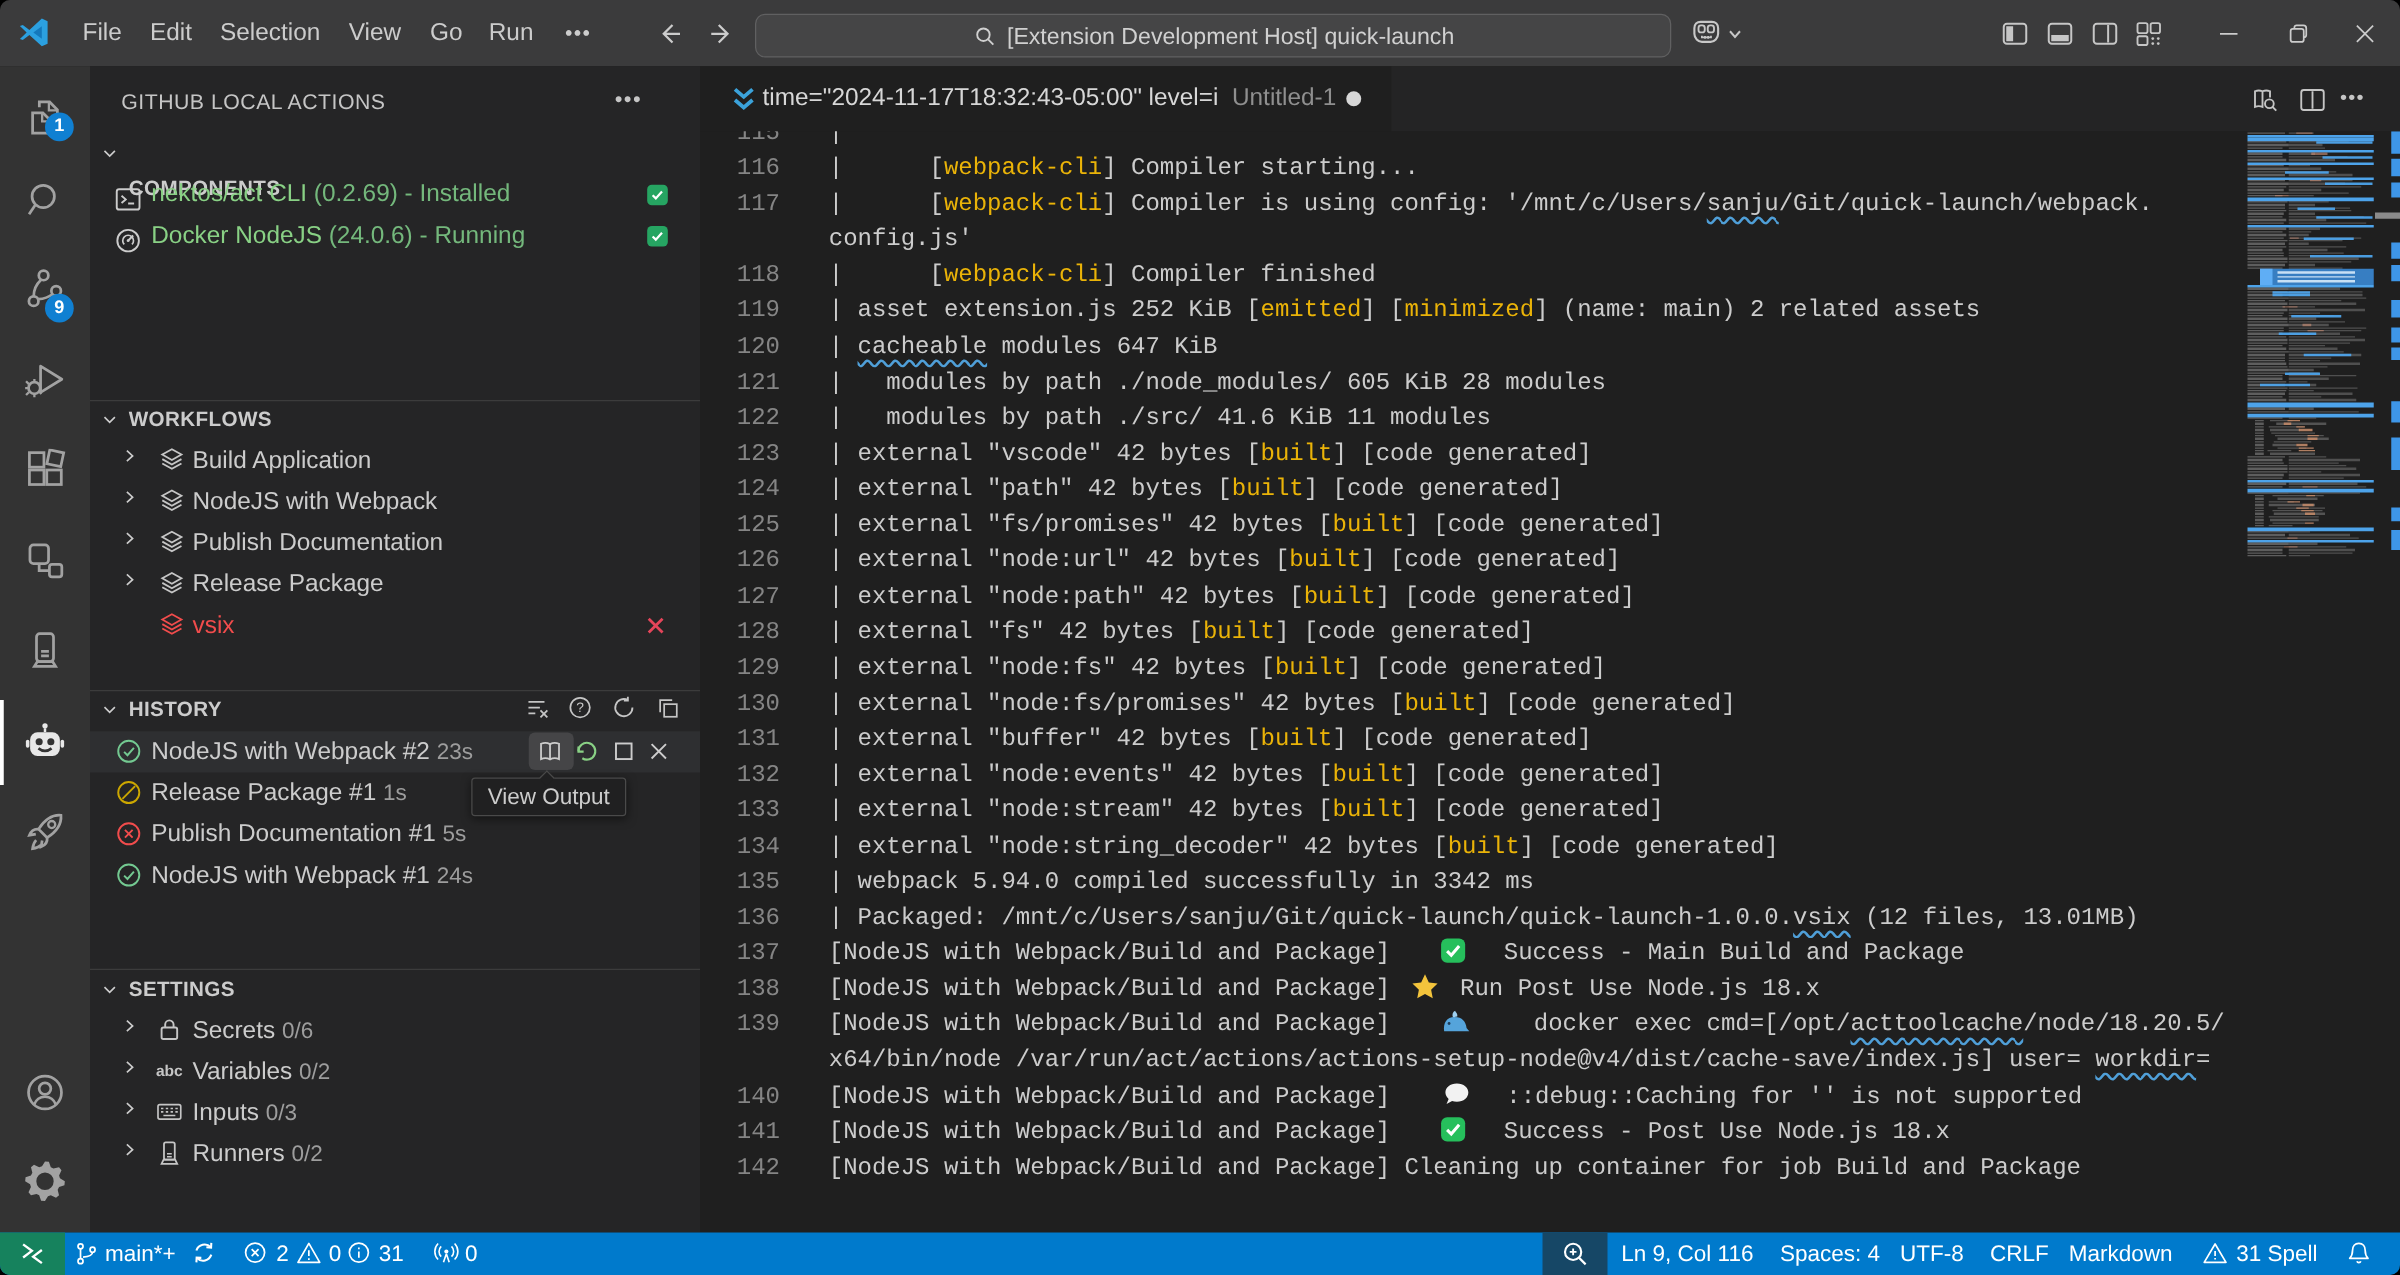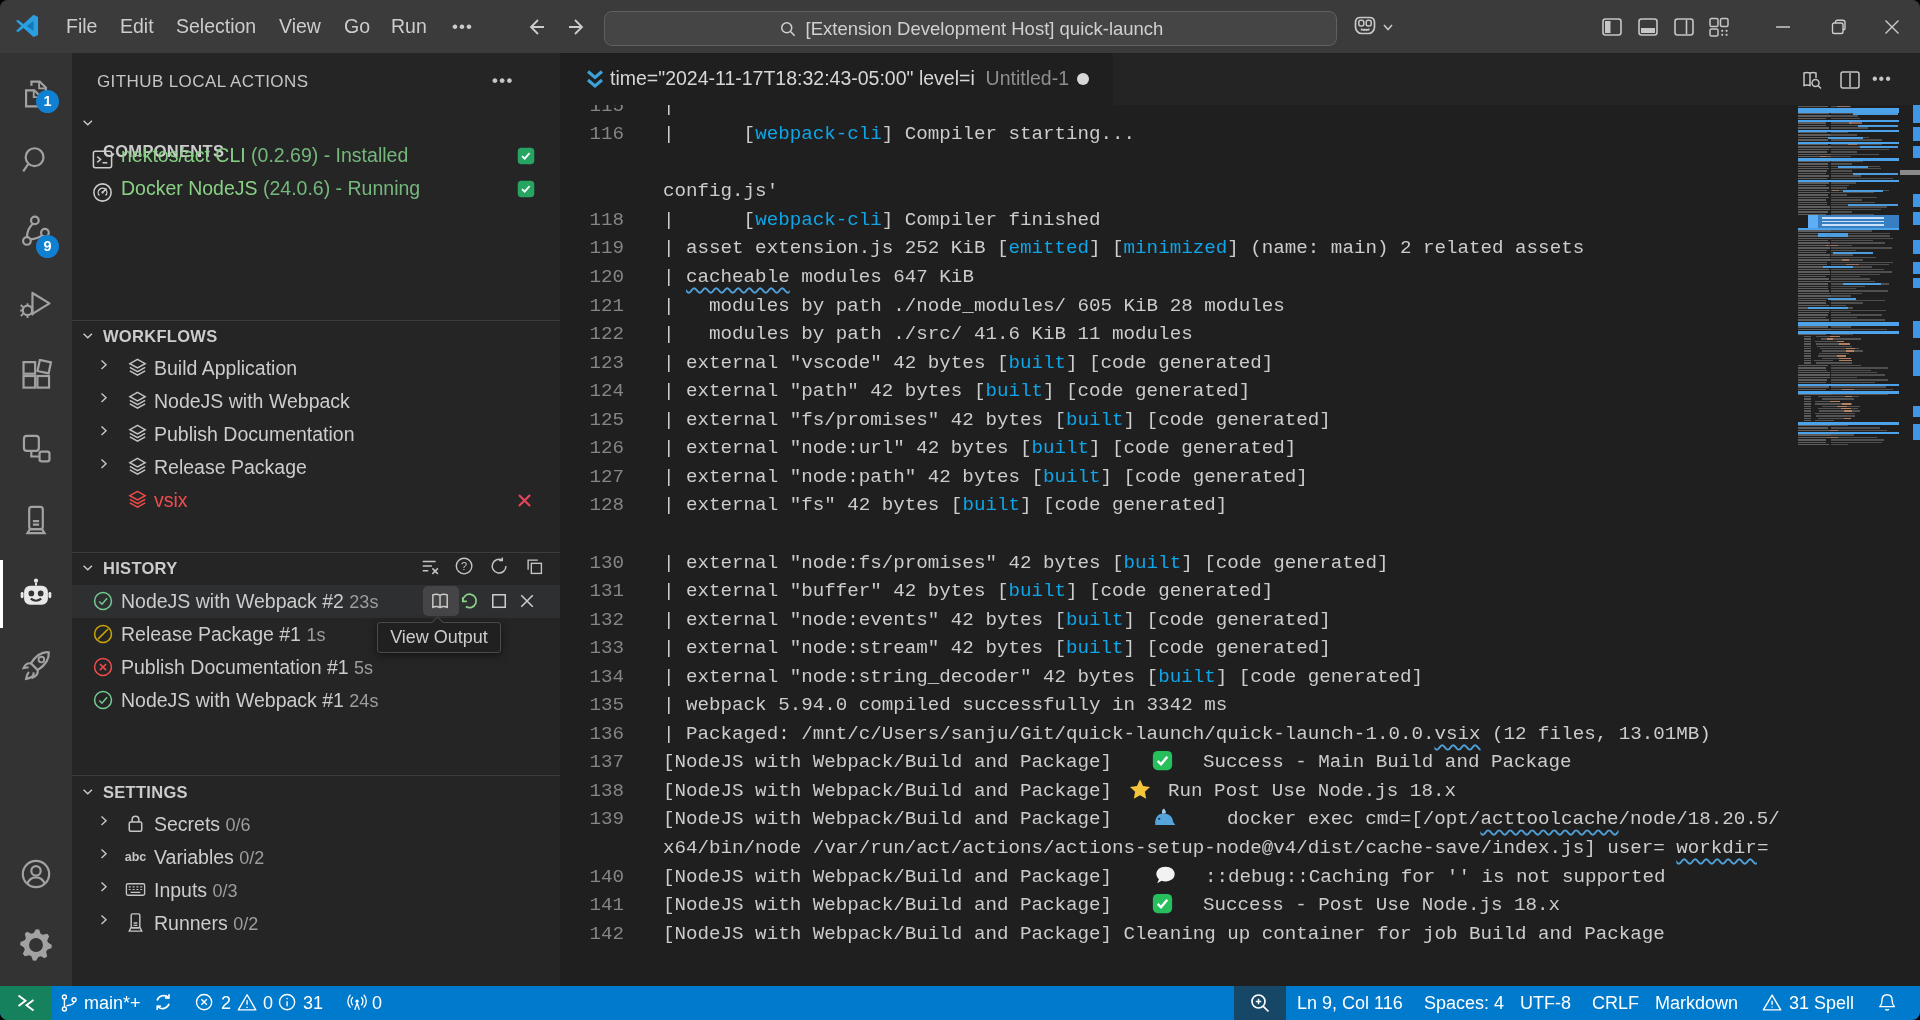--- a/index.html
+++ b/index.html
@@ -17,21 +17,21 @@
 .divid{position:absolute;left:0;width:488px;height:1px;background:#3c3c3c;}
 .gray{color:#9d9d9d;}
 .green{color:#89d185;}
 .red{color:#f14c4c;}
 .tabsbar{position:absolute;left:560px;top:53px;width:1360px;height:52px;background:#242425;}
 .tab{position:absolute;left:0;top:0;width:553px;height:51.5px;background:#1f1f1f;color:#d7d7d7;font-size:19.5px;line-height:51px;white-space:nowrap;}
 .editor{position:absolute;left:560px;top:104.5px;width:1360px;height:881.5px;background:#1f1f1f;overflow:hidden;}
 .crow{position:absolute;left:0;width:1240px;height:28.55px;font-family:"Liberation Mono",monospace;font-size:19.2px;line-height:28.55px;white-space:pre;color:#cccccc;}
 .ln{position:absolute;left:0;width:64px;text-align:right;color:#858585;}
 .cl{position:absolute;left:103px;}
-.o{color:#0ea5e9;}
+.o{color:#eab308;}
 .sq{text-decoration:underline wavy #4f9fd8 1.5px;text-underline-offset:4.5px;text-decoration-skip-ink:none;}
 .statusbar{position:absolute;left:0;top:986px;width:1920px;height:34px;background:#007acc;color:#ffffff;font-size:18px;}
 .si{position:absolute;top:0;height:34px;line-height:34px;white-space:nowrap;}
 .mm{position:absolute;}
 </style></head><body>
 <div class="win">
 <div class="titlebar">
       <svg class="abs" style="left:14px;top:14px;" width="26" height="26" viewBox="0 0 100 100">
 <path fill="#2ba0e0" d="M74.9 3.1 L36.6 38.2 L16.3 22.8 L7.4 26 L28.1 45.9 L7.4 65.8 L16.3 69 L36.6 53.6 L74.9 88.7 L92.6 80.4 V11.4 Z"></path>
 <path fill="#1478bb" d="M74.9 26.6 V65.2 L48.6 45.9 Z"></path>
@@ -372,32 +372,34 @@
       </svg>
       <svg style="position:absolute;left:1278px;top:15px;" width="24" height="24" viewBox="0 0 24 24">
         <rect x="3" y="4" width="18" height="16" rx="2" stroke="#c5c5c5" stroke-width="1.5" fill="none"></rect>
         <line x1="12" y1="5" x2="12" y2="19" stroke="#c5c5c5" stroke-width="1.5"></line>
       </svg>
       <div class="abs" style="left:1312px;top:0;height:51px;line-height:51px;color:#c5c5c5;font-size:16px;letter-spacing:1px;">•••</div>
     </div>
     <div class="editor">
       <div class="crow" style="top:-12.80px;"><span class="ln">115</span><span class="cl">|</span></div>
       <div class="crow" style="top:15.75px;"><span class="ln">116</span><span class="cl">|      [<span class="o">webpack-cli</span>] Compiler starting...</span></div>
+      <div class="crow" style="top:44.30px;"><span class="ln">117</span><span class="cl">|      [<span class="o">webpack-cli</span>] Compiler is using config: '/mnt/c/Users/<span class="sq">sanju</span>/Git/quick-launch/webpack.</span></div>
       <div class="crow" style="top:72.85px;"><span class="cl">config.js'</span></div>
       <div class="crow" style="top:101.40px;"><span class="ln">118</span><span class="cl">|      [<span class="o">webpack-cli</span>] Compiler finished</span></div>
       <div class="crow" style="top:129.95px;"><span class="ln">119</span><span class="cl">| asset extension.js 252 KiB [<span class="o">emitted</span>] [<span class="o">minimized</span>] (name: main) 2 related assets</span></div>
       <div class="crow" style="top:158.50px;"><span class="ln">120</span><span class="cl">| <span class="sq">cacheable</span> modules 647 KiB</span></div>
       <div class="crow" style="top:187.05px;"><span class="ln">121</span><span class="cl">|   modules by path ./node_modules/ 605 KiB 28 modules</span></div>
       <div class="crow" style="top:215.60px;"><span class="ln">122</span><span class="cl">|   modules by path ./src/ 41.6 KiB 11 modules</span></div>
       <div class="crow" style="top:244.15px;"><span class="ln">123</span><span class="cl">| external "vscode" 42 bytes [<span class="o">built</span>] [code generated]</span></div>
       <div class="crow" style="top:272.70px;"><span class="ln">124</span><span class="cl">| external "path" 42 bytes [<span class="o">built</span>] [code generated]</span></div>
       <div class="crow" style="top:301.25px;"><span class="ln">125</span><span class="cl">| external "fs/promises" 42 bytes [<span class="o">built</span>] [code generated]</span></div>
       <div class="crow" style="top:329.80px;"><span class="ln">126</span><span class="cl">| external "node:url" 42 bytes [<span class="o">built</span>] [code generated]</span></div>
       <div class="crow" style="top:358.35px;"><span class="ln">127</span><span class="cl">| external "node:path" 42 bytes [<span class="o">built</span>] [code generated]</span></div>
       <div class="crow" style="top:386.90px;"><span class="ln">128</span><span class="cl">| external "fs" 42 bytes [<span class="o">built</span>] [code generated]</span></div>
+      <div class="crow" style="top:415.45px;"><span class="ln">129</span><span class="cl">| external "node:fs" 42 bytes [<span class="o">built</span>] [code generated]</span></div>
       <div class="crow" style="top:444.00px;"><span class="ln">130</span><span class="cl">| external "node:fs/promises" 42 bytes [<span class="o">built</span>] [code generated]</span></div>
       <div class="crow" style="top:472.55px;"><span class="ln">131</span><span class="cl">| external "buffer" 42 bytes [<span class="o">built</span>] [code generated]</span></div>
       <div class="crow" style="top:501.10px;"><span class="ln">132</span><span class="cl">| external "node:events" 42 bytes [<span class="o">built</span>] [code generated]</span></div>
       <div class="crow" style="top:529.65px;"><span class="ln">133</span><span class="cl">| external "node:stream" 42 bytes [<span class="o">built</span>] [code generated]</span></div>
       <div class="crow" style="top:558.20px;"><span class="ln">134</span><span class="cl">| external "node:string_decoder" 42 bytes [<span class="o">built</span>] [code generated]</span></div>
       <div class="crow" style="top:586.75px;"><span class="ln">135</span><span class="cl">| webpack 5.94.0 compiled successfully in 3342 ms</span></div>
       <div class="crow" style="top:615.30px;"><span class="ln">136</span><span class="cl">| Packaged: /mnt/c/Users/sanju/Git/quick-launch/quick-launch-1.0.0.<span class="sq">vsix</span> (12 files, 13.01MB)</span></div>
       <div class="crow" style="top:643.85px;"><span class="ln">137</span><span class="cl">[NodeJS with Webpack/Build and Package]<svg class="emj" style="margin:0 0 0 40px;vertical-align:-4px;" width="21" height="21" viewBox="0 0 24 24">
             <rect x="1" y="1" width="22" height="22" rx="5.5" fill="#26bf5c"></rect>
             <path d="M6.5 12.5 L10.3 16.3 L17.5 7.8" stroke="#ffffff" stroke-width="2.8" fill="none"></path>

